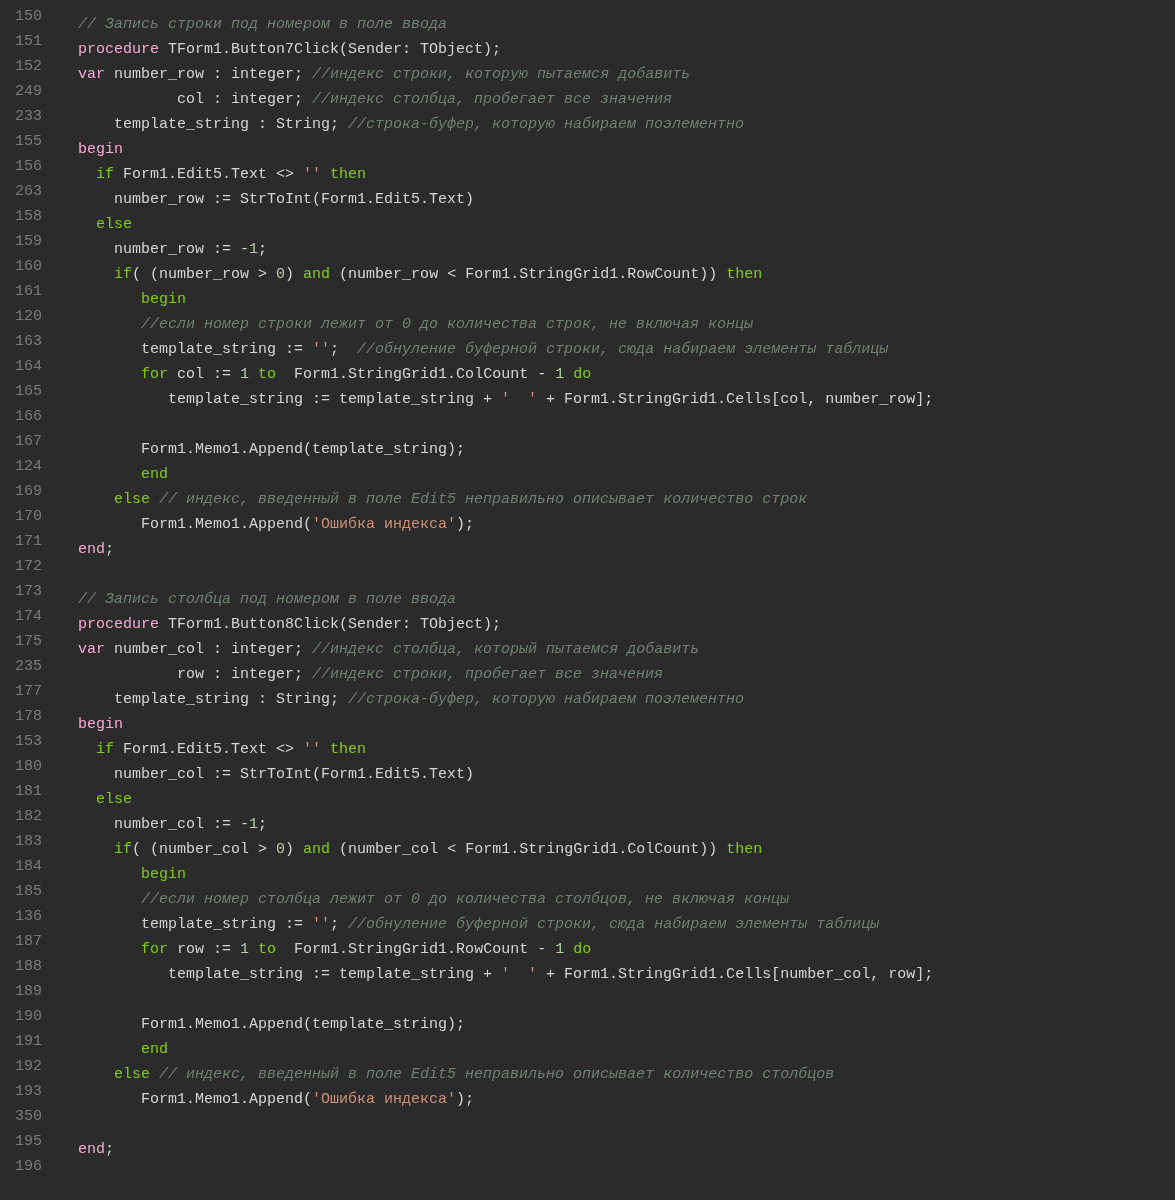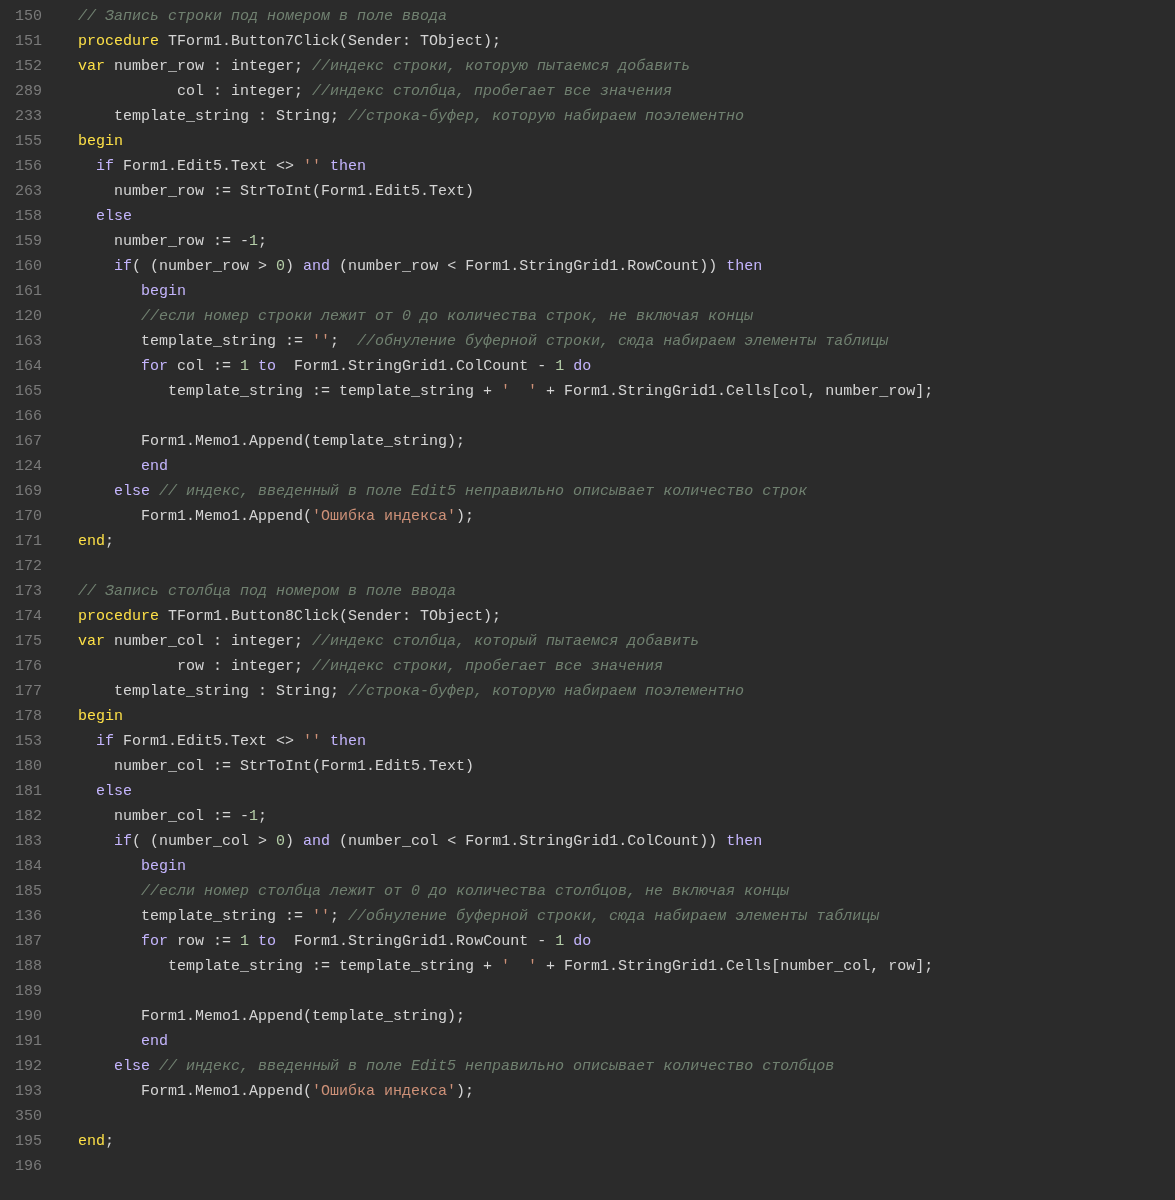--- a/index.html
+++ b/index.html
@@ -8,53 +8,52 @@
     background: #2b2b2b;
     font-family: Consolas, 'Courier New', monospace;
     font-size: 15px;
     line-height: 25px;
     color: #d4d4d4;
     width: 1175px;
     overflow-x: hidden;
   }
   .editor {
     display: flex;
-    align-items: flex-end;
   }
   .gutter {
     background: #2b2b2b;
     color: #7a7a7a;
     text-align: right;
     padding: 4px 10px 4px 4px;
     user-select: none;
     flex-shrink: 0;
     width: 38px;
   }
   .code {
-    padding: 0 0 4px 8px;
+    padding: 12px 0 4px 8px;
     white-space: pre;
     flex-grow: 1;
   }
   .line { height: 25px; }
   .c-comment { color: #708070; font-style: italic; }
-  .c-kw { color: #fde047; }
-  .c-kw-red { color: #c4b5fd; }
+  .c-kw { color: #f9a8d4; }
+  .c-kw-red { color: #84cc16; }
   .c-str { color: #ce9178; }
   .c-num { color: #b5cea8; }
   .c-text { color: #d4d4d4; }
 </style>
 </head>
 <body>
 
 <div class="editor">
   <div class="gutter" id="gutter">
       <div class="line">150</div>
       <div class="line">151</div>
       <div class="line">152</div>
-      <div class="line">289</div>
+      <div class="line">249</div>
       <div class="line">233</div>
       <div class="line">155</div>
       <div class="line">156</div>
       <div class="line">263</div>
       <div class="line">158</div>
       <div class="line">159</div>
       <div class="line">160</div>
       <div class="line">161</div>
       <div class="line">120</div>
       <div class="line">163</div>
@@ -63,21 +62,21 @@
       <div class="line">166</div>
       <div class="line">167</div>
       <div class="line">124</div>
       <div class="line">169</div>
       <div class="line">170</div>
       <div class="line">171</div>
       <div class="line">172</div>
       <div class="line">173</div>
       <div class="line">174</div>
       <div class="line">175</div>
-      <div class="line">176</div>
+      <div class="line">235</div>
       <div class="line">177</div>
       <div class="line">178</div>
       <div class="line">153</div>
       <div class="line">180</div>
       <div class="line">181</div>
       <div class="line">182</div>
       <div class="line">183</div>
       <div class="line">184</div>
       <div class="line">185</div>
       <div class="line">136</div>

